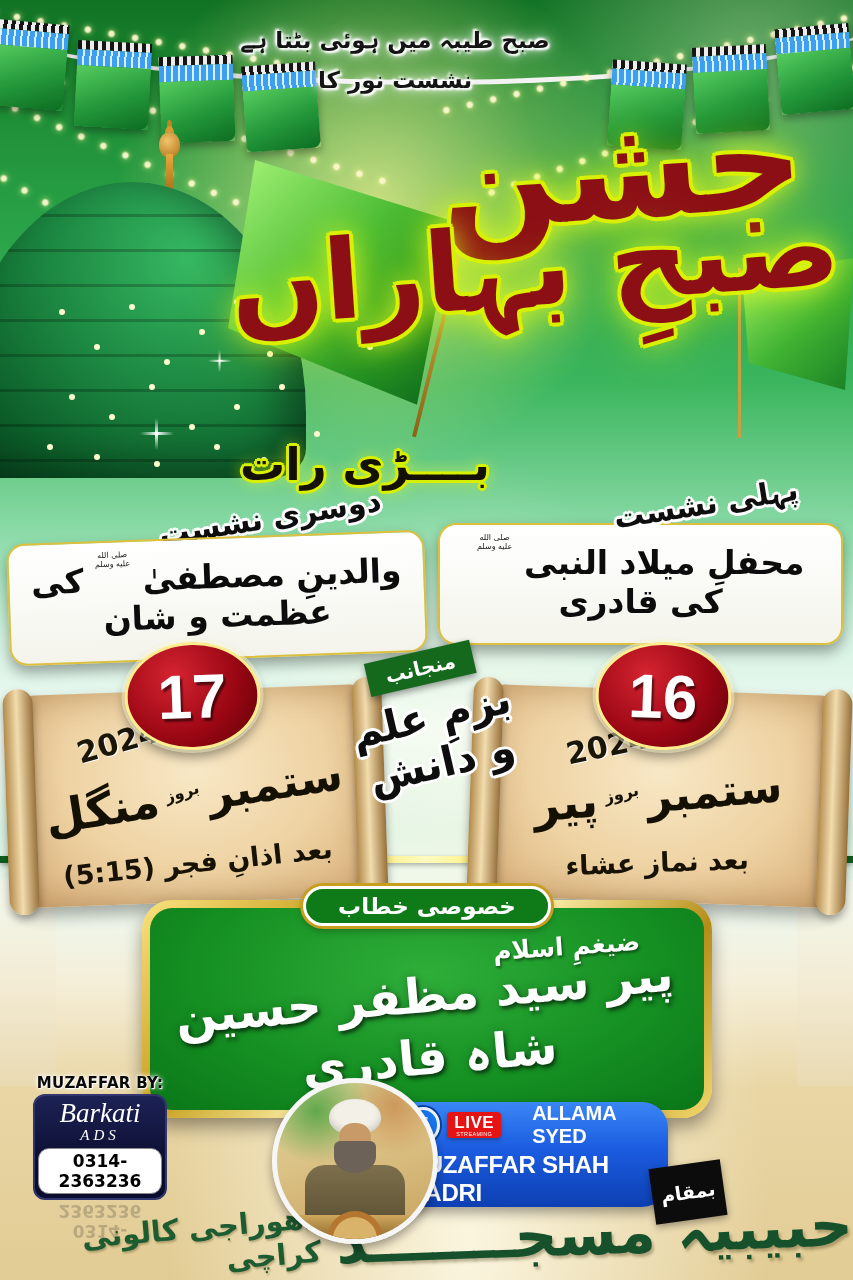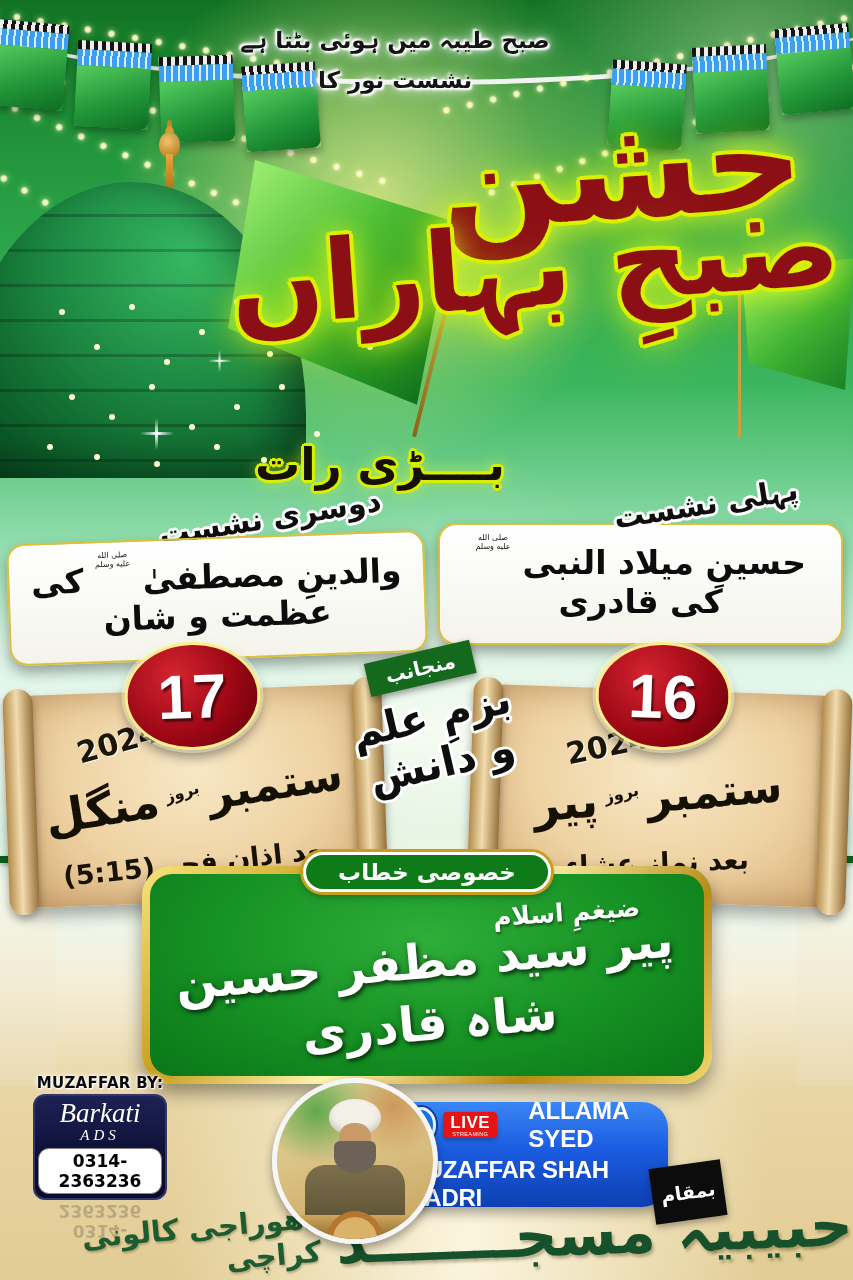--- a/index.html
+++ b/index.html
@@ -65,21 +65,21 @@
     text-shadow:0 0 5px #fff,0 0 10px #fff,0 0 18px rgba(255,255,255,.95),2px 2px 2px #fff,-2px -2px 2px #fff;}
   
   .title{position:absolute;top:108px;left:222px;width:618px;direction:rtl;z-index:3;
     color:#8c0f16;font-weight:bold;transform:rotate(-4deg);text-align:center;}
   .title-l1{font-size:138px;line-height:1;text-align:right;padding-right:34px;}
   .title-l2{font-size:110px;line-height:1;margin-top:-34px;}
   .title-l1,.title-l2{
     text-shadow:-4px 0 0 #d9f000,4px 0 0 #d9f000,0 -4px 0 #d9f000,0 4px 0 #d9f000,
       -3px -3px 0 #d9f000,3px 3px 0 #d9f000,-3px 3px 0 #d9f000,3px -3px 0 #d9f000,
       0 0 28px rgba(235,255,40,.95),0 0 55px rgba(215,255,0,.8);}
-  .bari-raat{position:absolute;top:438px;left:125px;width:510px;text-align:center;direction:rtl;z-index:3;
+  .bari-raat{position:absolute;top:438px;left:110px;width:510px;text-align:center;direction:rtl;z-index:3;
     font-size:45px;font-weight:bold;color:#141005;
     text-shadow:-3px 0 0 #d8ef00,3px 0 0 #d8ef00,0 -3px 0 #d8ef00,0 3px 0 #d8ef00,
       -2px -2px 0 #d8ef00,2px 2px 0 #d8ef00,-2px 2px 0 #d8ef00,2px -2px 0 #d8ef00,
       0 0 16px rgba(230,255,40,.95);}
   
   .session{z-index:4;}
   .session-right{position:absolute;top:486px;right:10px;width:405px;}
   .session-left{position:absolute;top:500px;left:8px;width:418px;}
   .session-label{direction:rtl;width:max-content;margin:0 44px 2px auto;font-size:30px;font-weight:bold;color:#0e0e0e;
     transform:rotate(-9deg);
@@ -118,21 +118,21 @@
     font-size:27px;font-weight:bold;color:#171204;transform:rotate(-4deg);}
   .organizer{position:absolute;top:650px;left:348px;width:168px;text-align:center;transform:rotate(-13deg);z-index:4;}
   .organizer-label{display:inline-block;background:#14691c;color:#fff;font-size:20px;font-weight:bold;
     padding:5px 18px;direction:rtl;box-shadow:0 3px 7px rgba(0,0,0,.4);}
   .organizer-name{margin-top:8px;font-size:41px;font-weight:bold;color:#0e0e0e;direction:rtl;line-height:1.18;
     text-shadow:-3px 0 0 #fff,3px 0 0 #fff,0 -3px 0 #fff,0 3px 0 #fff,-2px -2px 0 #fff,2px 2px 0 #fff,-2px 2px 0 #fff,2px -2px 0 #fff;}
   
   .divider{position:absolute;top:856px;left:0;right:0;height:7px;z-index:3;
     background:linear-gradient(90deg,#0c5c1e,#59c340 12%,#ffe12e 35%,#fffbc0 50%,#ffe12e 65%,#59c340 88%,#0c5c1e);
     box-shadow:0 2px 5px rgba(0,0,0,.3);}
-  .panel{position:absolute;top:866px;left:142px;width:570px;height:218px;border-radius:30px;padding:8px;z-index:4;
+  .panel{position:absolute;top:900px;left:142px;width:570px;height:218px;border-radius:30px;padding:8px;z-index:4;
     background:linear-gradient(135deg,#f9e27e 0%,#c79e1d 28%,#fff4b0 50%,#b58c16 75%,#f1d76c 100%);
     box-shadow:0 9px 18px rgba(0,0,0,.38);box-sizing:border-box;}
   .panel-inner{position:relative;width:100%;height:100%;border-radius:22px;
     background:radial-gradient(ellipse at 50% 32%,#2fae3a 0%,#169123 55%,#0a7618 100%);}
   .panel-pill{position:absolute;top:-22px;left:50%;transform:translateX(-50%);background:#0e7a18;border:3px solid #fff;
     border-radius:24px;padding:4px 32px;color:#fff;font-size:23px;font-weight:bold;direction:rtl;white-space:nowrap;
     box-shadow:0 0 0 3px #c79e1d,0 4px 8px rgba(0,0,0,.35);}
   .panel-honorific{position:absolute;top:24px;right:64px;color:#fff;font-size:25px;font-weight:bold;direction:rtl;
     transform:rotate(-4deg);text-shadow:1px 2px 3px rgba(0,0,0,.5);}
   .panel-name{position:absolute;top:56px;left:12px;right:12px;text-align:center;color:#fff;font-size:48px;
@@ -169,21 +169,21 @@
     box-shadow:0 6px 12px rgba(0,0,0,.35);display:flex;flex-direction:column;align-items:center;justify-content:center;
     padding-left:34px;box-sizing:border-box;}
   .live-line1{display:flex;align-items:center;gap:7px;}
   .fb-icon{width:36px;height:36px;border-radius:50%;background:radial-gradient(circle at 50% 42%,#1877f2 62%,#0c52ba 100%);
     border:3px solid #eef4ff;box-shadow:0 0 0 2px #0a3f9a;color:#fff;font-size:24px;font-weight:bold;
     font-family:"Liberation Serif",serif;display:flex;align-items:center;justify-content:center;line-height:1;box-sizing:border-box;}
   .live-badge{background:#e51313;border-radius:4px;padding:2px 7px 1px;color:#fff;text-align:center;line-height:1;
     box-shadow:0 2px 4px rgba(0,0,0,.3);}
   .live-word{font-size:17px;font-weight:bold;letter-spacing:.5px;font-family:"Liberation Sans",sans-serif;}
   .live-sub{font-size:5.5px;letter-spacing:.35px;margin-top:1px;font-family:"Liberation Sans",sans-serif;}
-  .live-name1{color:#fff;font-size:24px;font-weight:bold;font-family:"Liberation Sans",sans-serif;margin-left:24px;}
+  .live-name1{color:#fff;font-size:20px;font-weight:bold;font-family:"Liberation Sans",sans-serif;margin-left:24px;}
   .live-name2{color:#fff;font-size:24px;font-weight:bold;margin-top:3px;font-family:"Liberation Sans",sans-serif;
     letter-spacing:-.3px;}
   .venue-badge{position:absolute;left:652px;top:1164px;width:72px;height:56px;background:#0c0c0c;z-index:5;
     transform:rotate(-8deg);display:flex;align-items:center;justify-content:center;color:#fff;font-size:19px;
     font-weight:bold;direction:rtl;box-shadow:0 3px 7px rgba(0,0,0,.35);}
   .venue{position:absolute;bottom:6px;left:0;right:0;display:flex;align-items:center;justify-content:center;gap:16px;
     direction:rtl;transform:rotate(-2deg);z-index:4;}
   .venue-masjid{font-size:60px;font-weight:bold;color:#17512b;white-space:nowrap;
     text-shadow:2px 3px 3px rgba(70,60,20,.35);}
   .venue-city{font-size:29px;font-weight:bold;color:#1d5b31;transform:rotate(-3deg);
@@ -259,21 +259,21 @@
 
   <div class="title">
     <div class="title-l1">جشن</div>
     <div class="title-l2">صبحِ بہاراں</div>
   </div>
   <div class="bari-raat">بــــڑی رات</div>
 
   <div class="session session-right">
     <div class="session-label">پہلی نشست</div>
     <div class="session-box">
-      <span>حسینِ میلاد النبی</span>
+      <span>محفلِ میلاد النبی</span>
       <span class="pbuh">صلى الله عليه وسلم</span>
       <span>کی قادری</span>
     </div>
   </div>
 
   <div class="session session-left">
     <div class="session-label">دوسری نشست</div>
     <div class="session-box">
       <span>والدینِ مصطفیٰ</span>
       <span class="pbuh">صلى الله عليه وسلم</span>

